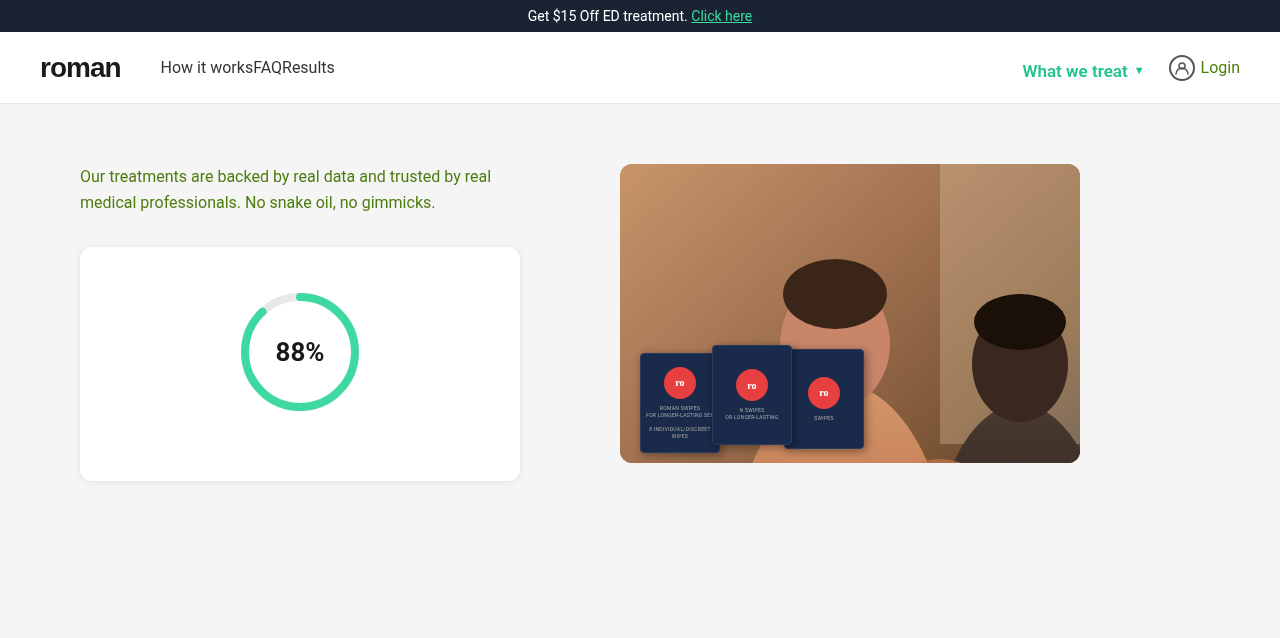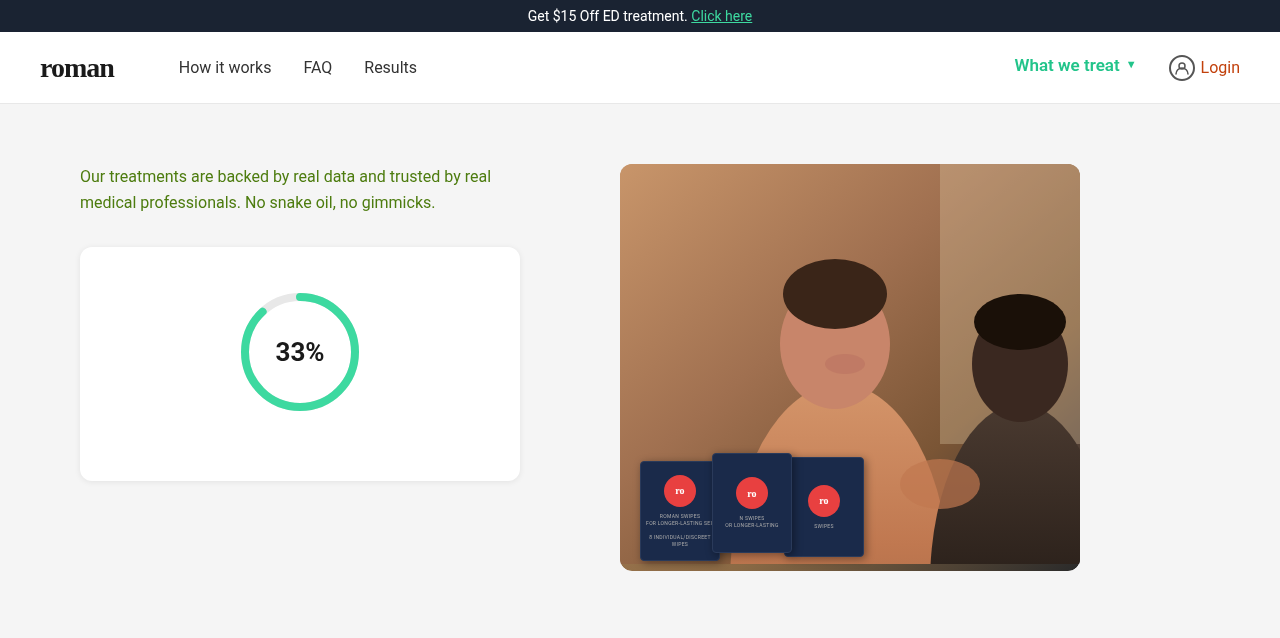--- a/index.html
+++ b/index.html
@@ -27,58 +27,56 @@
       height: 72px;
       border-bottom: 1px solid #e8e8e8;
       position: relative;
     }
     .nav-logo {
       font-size: 28px;
       font-weight: 900;
       color: #1a1a1a;
       letter-spacing: -1px;
       margin-right: 40px;
-      font-family: Liberation Serif, serif;
+      font-family: Liberation Sans, sans-serif;
     }
     .nav-links {
       display: flex;
-      gap: 32px;
-      align-items: center;
-      margin-left: 25px;
+      align-items: center;
     }
     .nav-link {
       color: #333;
       text-decoration: none;
       font-size: 16px;
       font-weight: 400;
     }
     .nav-right {
       margin-left: auto;
       display: flex;
-      align-items: flex-start;
-      gap: 32px;
+      align-items: flex-end;
+      gap: 24px;
     }
     .what-we-treat {
       color: #22c48a;
       font-size: 17px;
       font-weight: 600;
       display: flex;
       align-items: center;
       gap: 6px;
       cursor: pointer;
     }
     .what-we-treat .arrow {
       font-size: 11px;
       color: #22c48a;
     }
     .login-btn {
       display: flex;
       align-items: center;
       gap: 6px;
-      color: #c2410c;
+      color: #4d7c0f;
       font-size: 16px;
       cursor: pointer;
     }
     .user-icon {
       width: 26px;
       height: 26px;
       border: 2px solid #555;
       border-radius: 50%;
       display: flex;
       align-items: center;
@@ -177,21 +175,21 @@
 
     .stat-description a {
       color: #2a7cc7;
       text-decoration: none;
     }
 
     
     .right-section {
       flex: 0 0 460px;
       position: relative;
-      height: 407px;
+      height: 299px;
       border-radius: 12px;
       overflow: hidden;
     }
 
     
     .photo-bg {
       width: 100%;
       height: 100%;
       background: linear-gradient(135deg, #c4956a 0%, #a07850 30%, #8b6a45 60%, #2a2a2a 100%);
       position: relative;
@@ -292,21 +290,21 @@
   <div class="left-section">
     <p class="results-subtitle">Our treatments are backed by real data and trusted by real medical professionals. No snake oil, no gimmicks.</p>
 
     <div class="stat-card">
       <div class="circle-container">
         <div class="circle-chart">
           <svg width="130" height="130" viewBox="0 0 130 130">
             <circle class="circle-bg" cx="65" cy="65" r="55"></circle>
             <circle class="circle-progress" cx="65" cy="65" r="55"></circle>
           </svg>
-          <div class="circle-label">33%</div>
+          <div class="circle-label">88%</div>
         </div>
       </div>
     </div>
   </div>
 
   <div class="right-section">
     <div class="photo-bg">
 
       <svg width="460" height="400" viewBox="0 0 460 400" xmlns="http://www.w3.org/2000/svg" style="position:absolute;top:0;left:0;">
 

